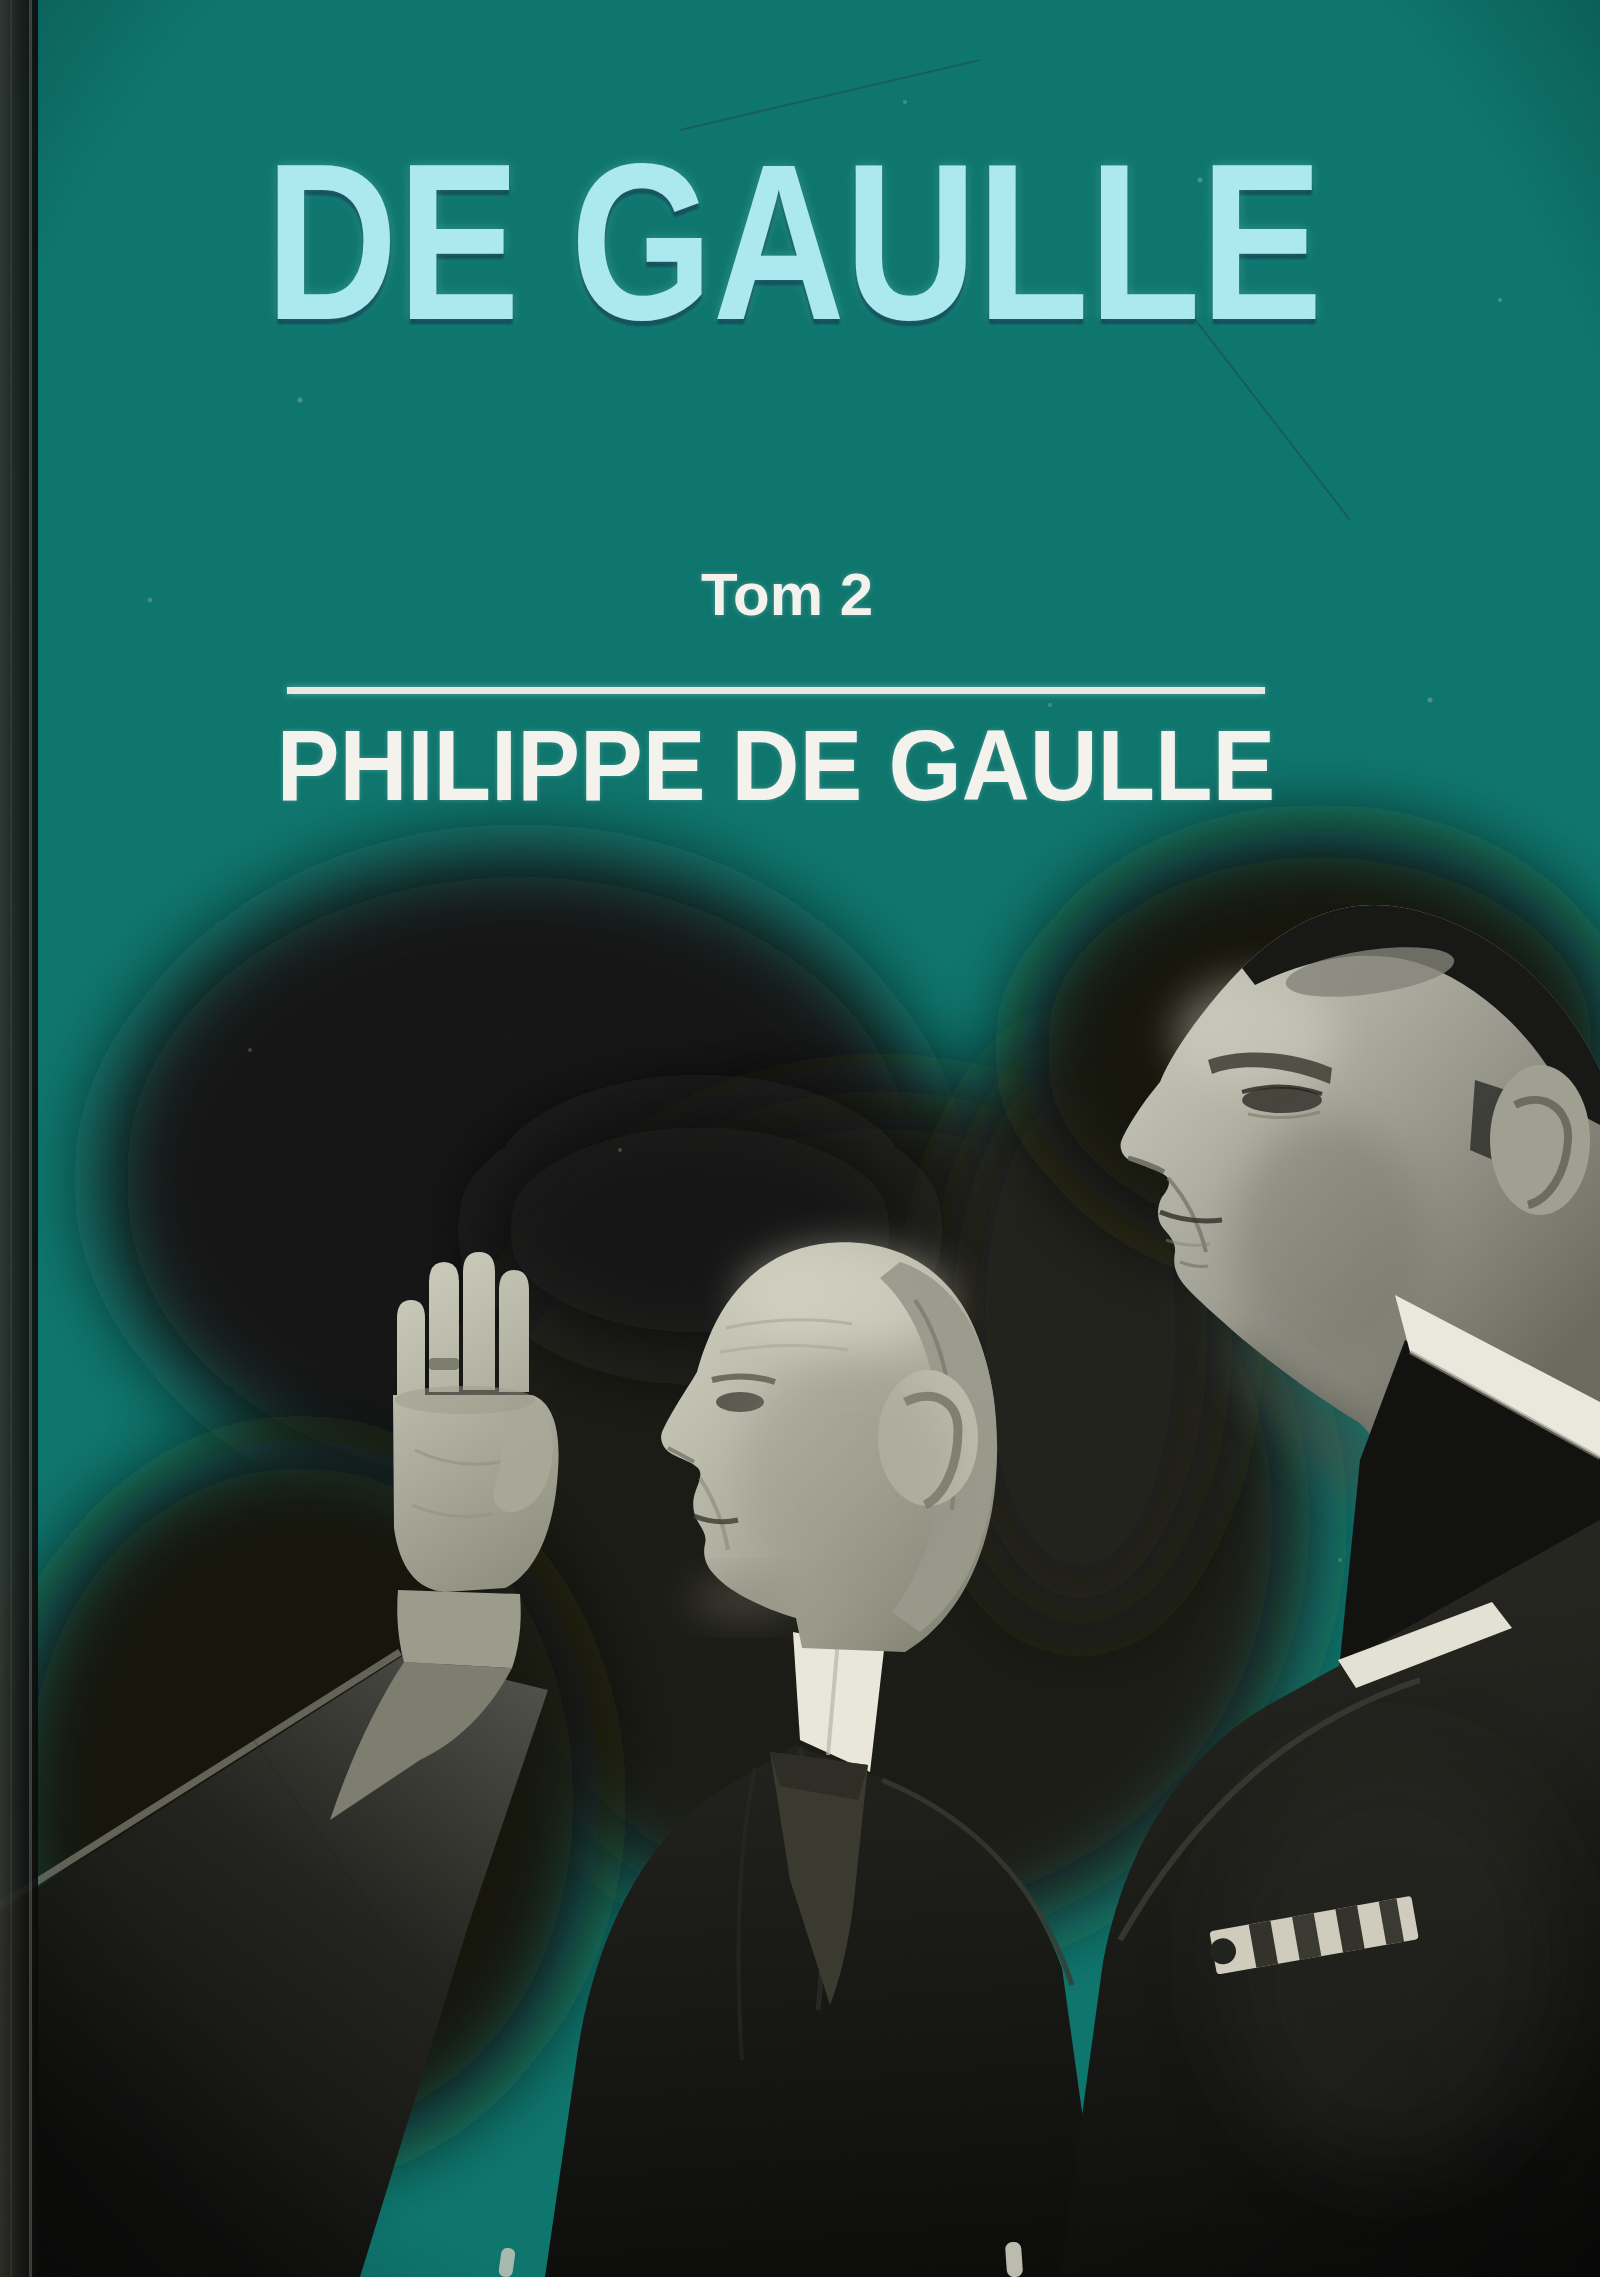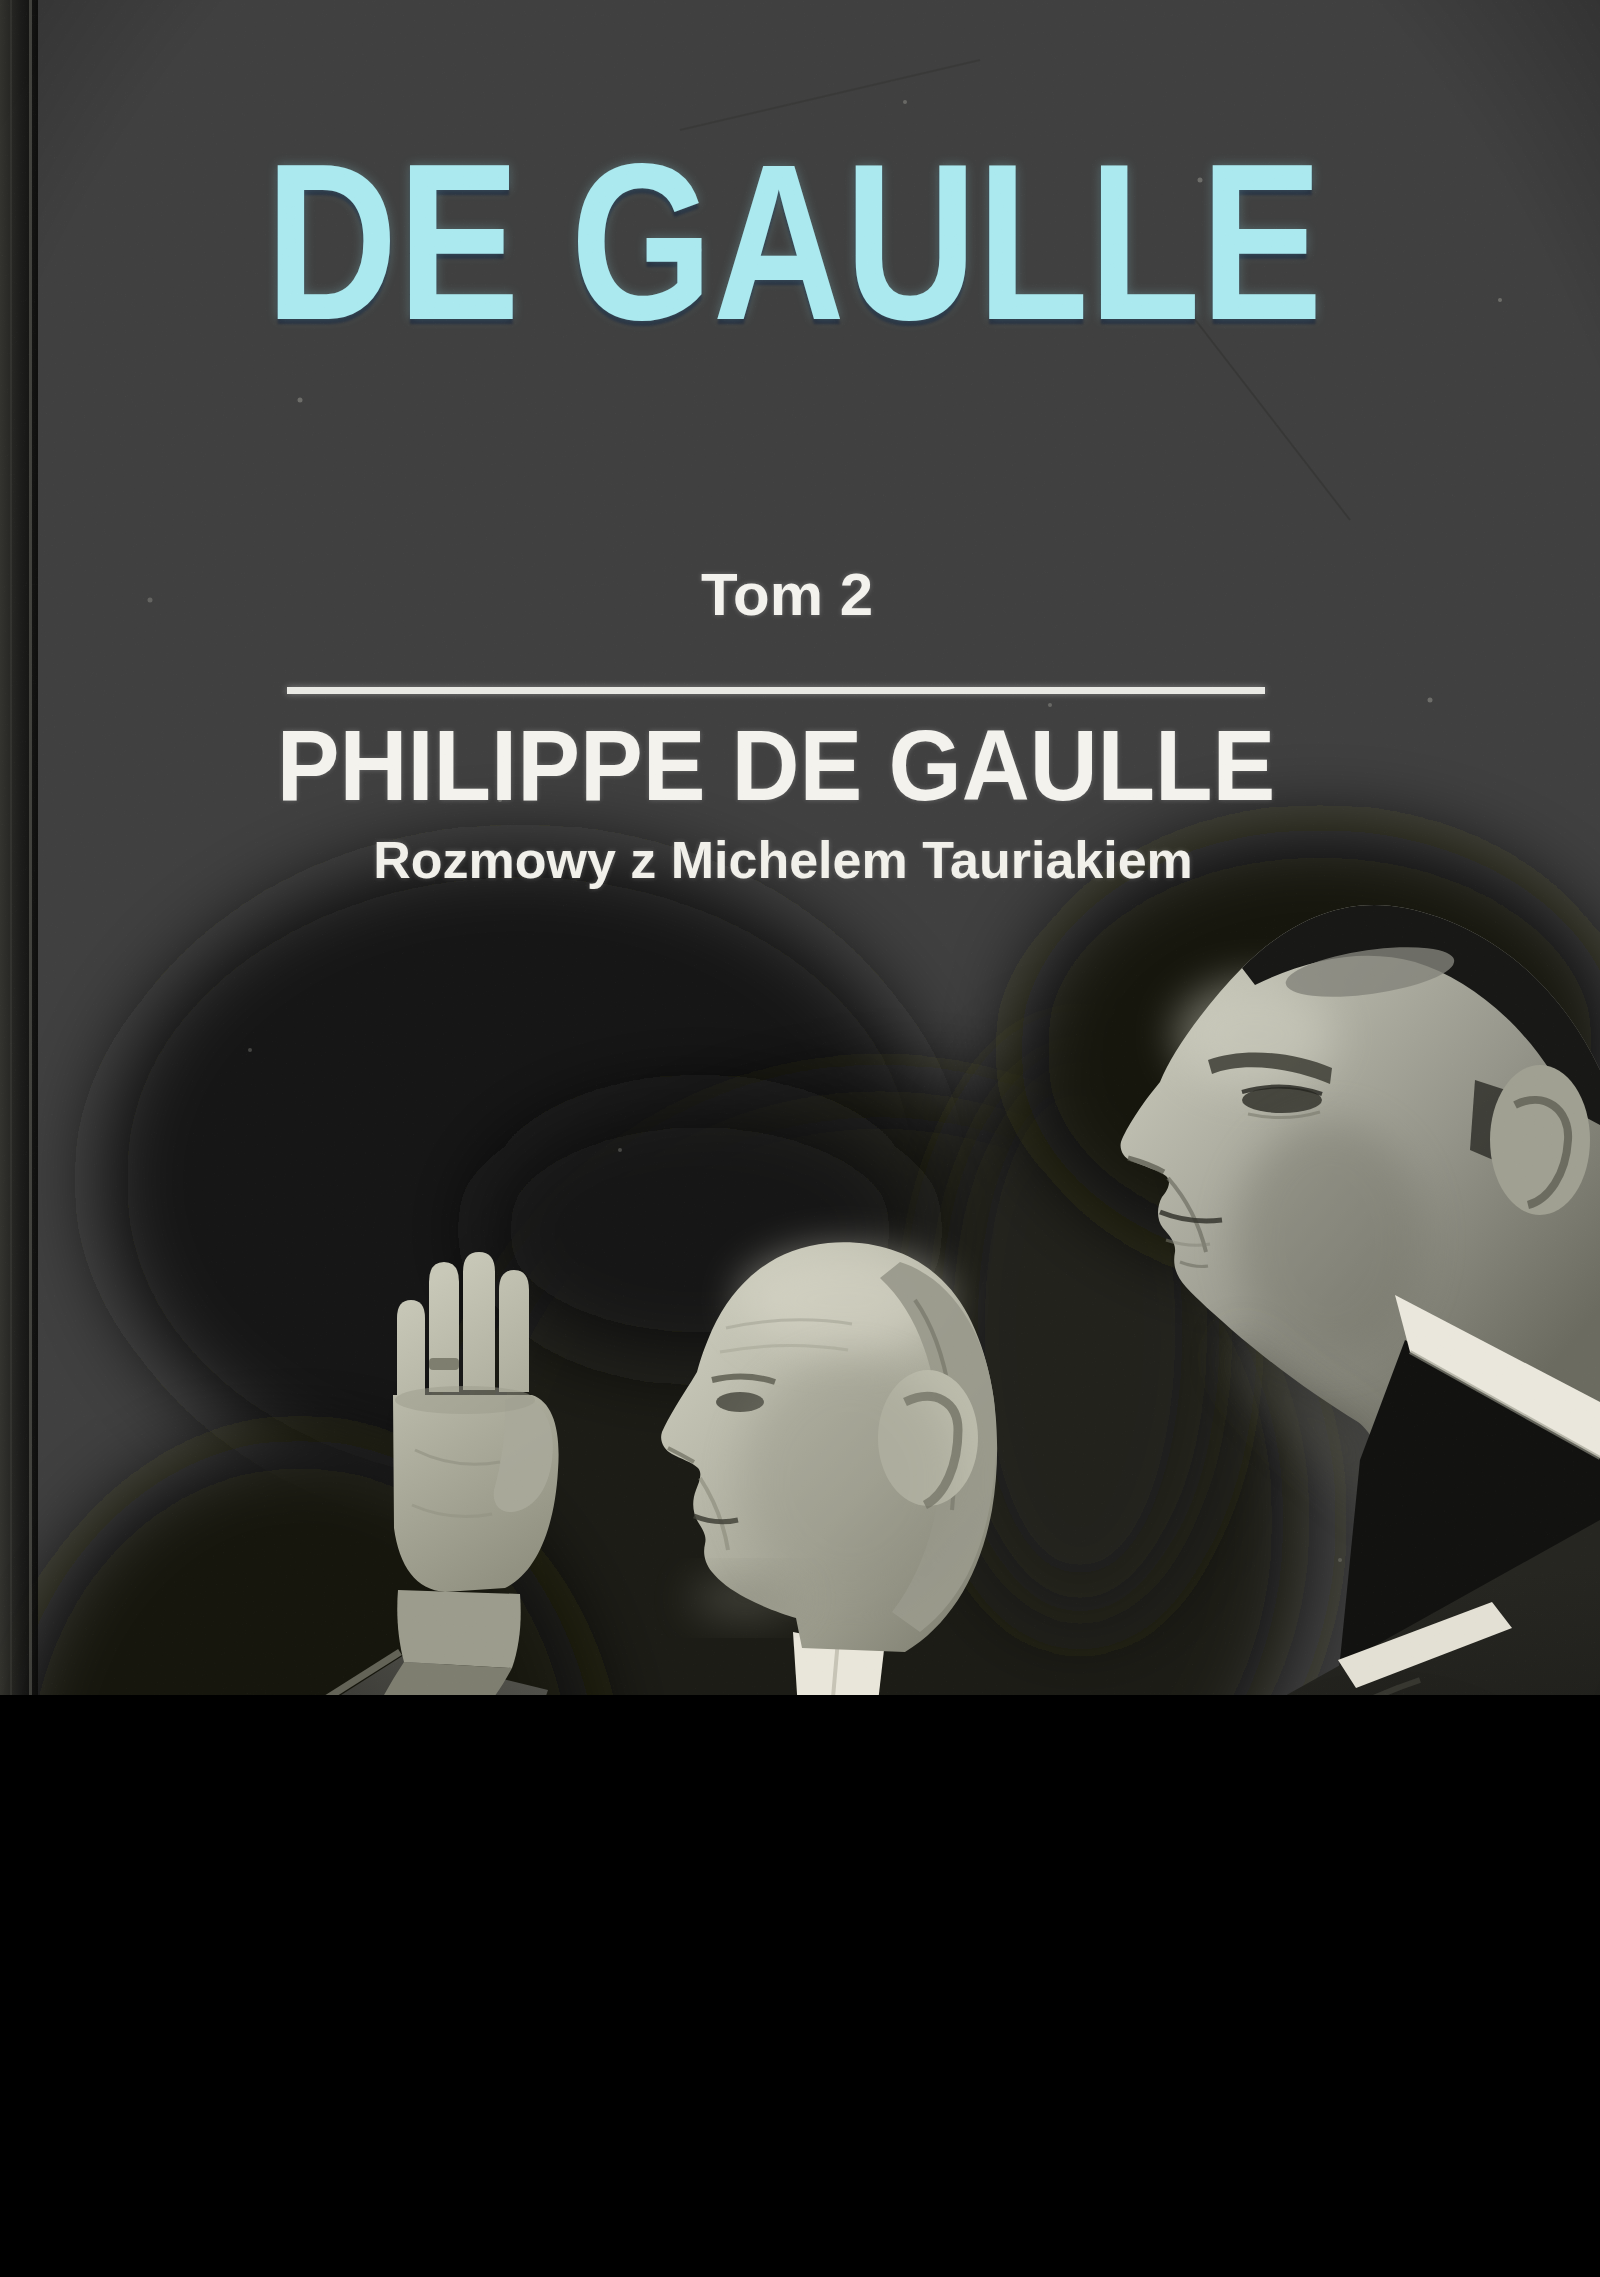--- a/index.html
+++ b/index.html
@@ -1,19 +1,19 @@
 <!DOCTYPE html>
 <html><head>
 <meta charset="utf-8">
 <style>
   html,body { margin:0; padding:0; background:#000; }
   .cover {
     position:relative;
-    width:1600px; height:1695px;
-    background:#404040;
+    width:1600px; height:2277px;
+    background:#0f766e;
     overflow:hidden;
     font-family:"Liberation Sans", sans-serif;
   }
   .photo-layer, .grain-layer {
     position:absolute; left:0; top:0; width:1600px; height:2277px;
   }
   .grain-layer { pointer-events:none; opacity:.55; }
 
   .txt {
     position:absolute; left:50%; transform:translateX(-50%);
@@ -267,23 +267,20 @@
   <div class="txt title-line title-1">
     <span class="squeeze">DE GAULLE</span>
   </div>
   <div class="txt volume">
     <span class="squeeze">Tom 2</span>
   </div>
   <div class="divider"></div>
   <div class="txt author">
     <span class="squeeze">PHILIPPE DE GAULLE</span>
   </div>
-  <div class="txt subtitle">
-    <span class="squeeze">Rozmowy z Michelem Tauriakiem</span>
-  </div>
 
   <svg class="grain-layer" viewBox="0 0 1600 2277" aria-hidden="true" style="z-index:9;">
     <defs>
       <filter id="grainF2" x="0" y="0" width="100%" height="100%">
         <feTurbulence type="fractalNoise" baseFrequency="0.9" numOctaves="2" seed="11"></feTurbulence>
         <feColorMatrix type="matrix" values="0 0 0 0 0.9  0 0 0 0 0.9  0 0 0 0 0.85  0.5 0.5 0.5 0 -0.85"></feColorMatrix>
       </filter>
     </defs>
     <rect width="1600" height="2277" filter="url(#grainF2)" opacity=".16"></rect>
   </svg>

